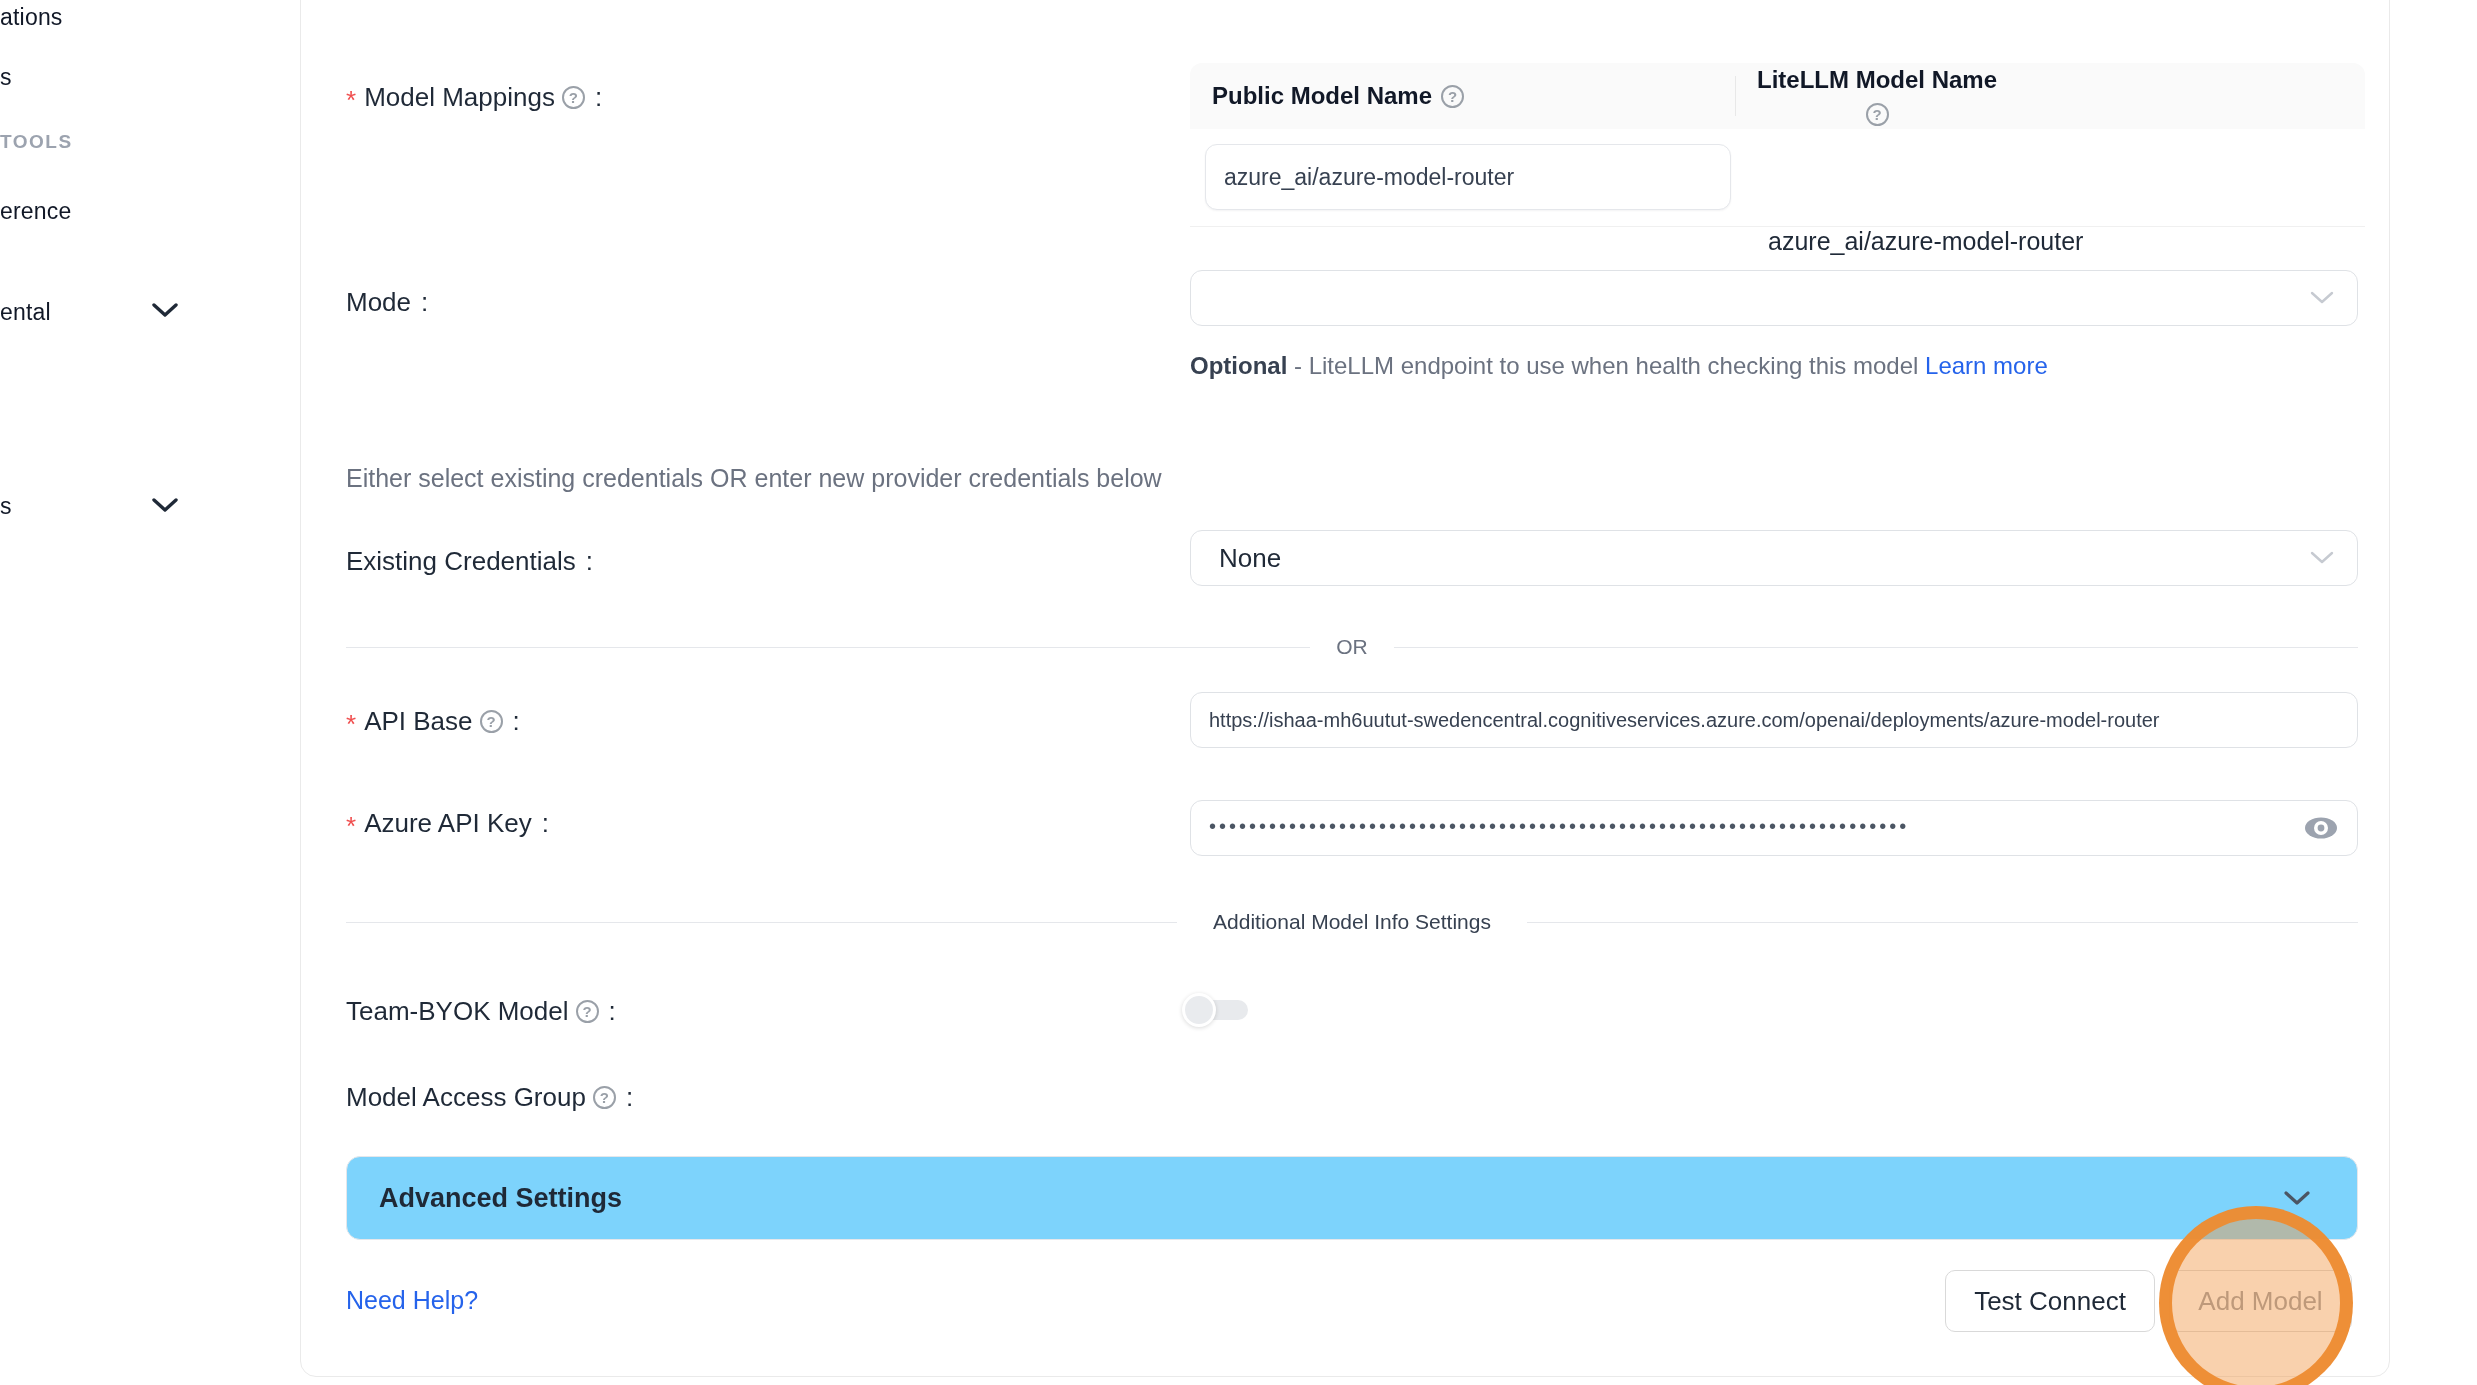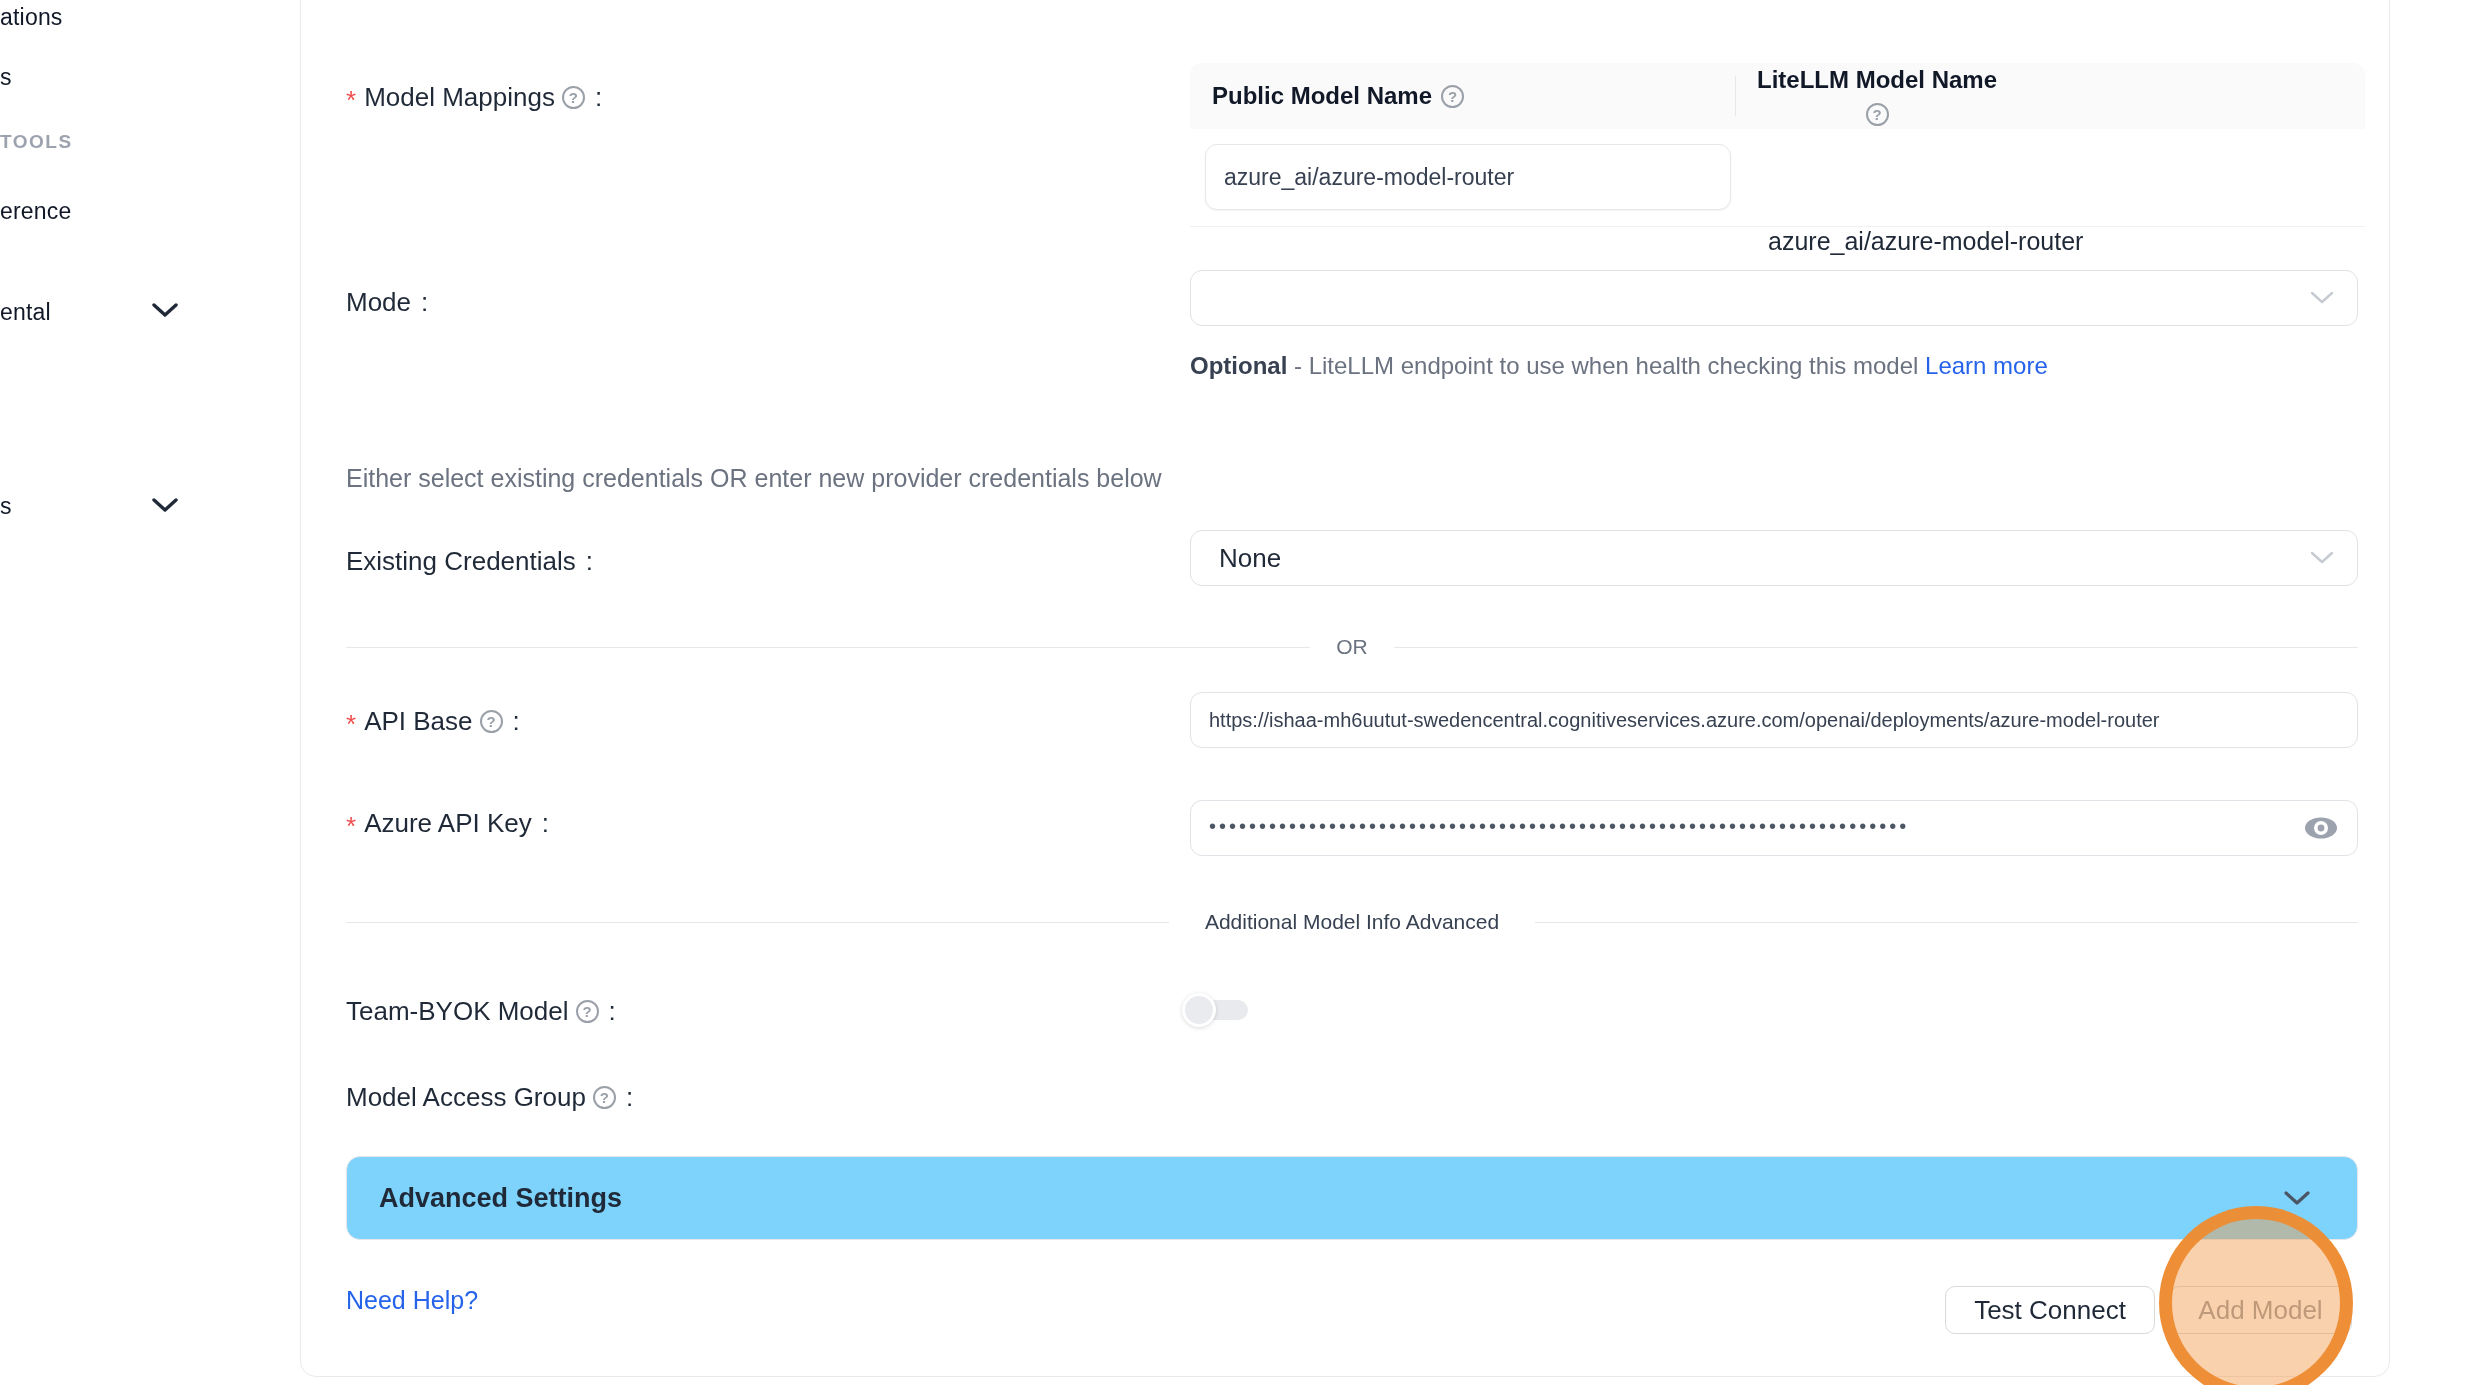--- a/index.html
+++ b/index.html
@@ -82,24 +82,24 @@
 
   
   .adv-panel { position:absolute; left:346px; top:1156px; width:2012px; height:84px;
     border:1px solid #e5e7eb; border-radius:14px; background:#7dd3fc; display:flex;
     align-items:center; cursor:pointer; }
   .adv-title { font-size:27px; font-weight:700; color:#1f2937; padding-left:32px; }
   .adv-chevron { position:absolute; right:46px; top:50%; transform:translateY(-50%);
     width:28px; height:18px; }
 
   
-  .btn { position:absolute; top:1270px; height:48px; border-radius:10px;
+  .btn { position:absolute; top:1270px; height:62px; border-radius:10px;
     border:1px solid #d9d9d9; background:#fff; font-size:26px;
     font-family:"Liberation Sans","DejaVu Sans",sans-serif; cursor:pointer;
-    display:flex; align-items:center; justify-content:center;margin-top:16px; }
+    display:flex; align-items:center; justify-content:center; }
   .btn-test { left:1945px; width:210px; color:#1f2937; }
   .btn-add { left:2169px; width:183px; color:#949aa3; }
 
   
   .click-ring { position:absolute; left:2159px; top:1206px; width:194px; height:194px;
     border-radius:50%; border:13px solid rgba(238,140,50,.95);
     background:rgba(242,154,73,.45); pointer-events:none; }
 
   .need-help { position:absolute; left:346px; top:1286px; font-size:25px; }
 </style>
@@ -216,21 +216,21 @@
       <svg width="38" height="30" viewBox="0 0 38 30">
         <ellipse cx="19" cy="15" rx="16" ry="10.5" fill="#9ca3af"></ellipse>
         <circle cx="19" cy="15" r="7" fill="#ffffff"></circle>
         <circle cx="19" cy="15" r="3.4" fill="#9ca3af"></circle>
       </svg>
     </button>
   </div>
 
   <div class="divider dark" style="top:907px; gap:36px">
     <span class="dline"></span>
-    <span class="dtext">Additional Model Info Advanced</span>
+    <span class="dtext">Additional Model Info Settings</span>
     <span class="dline"></span>
   </div>
 
   <div class="flabel" style="left:346px; top:994px">
     <span>Team-BYOK Model</span>
     <span class="qicon">?</span>
     <span class="colon">:</span>
   </div>
   <div class="switch">
     <div class="knob"></div>

